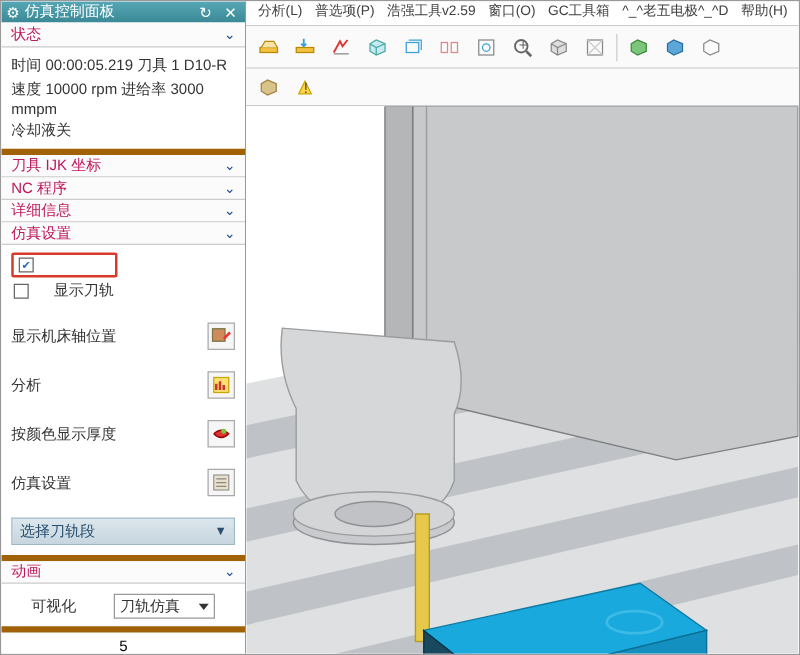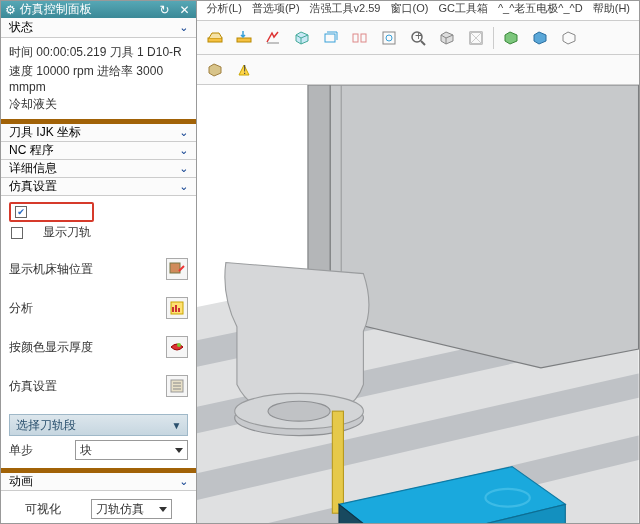--- a/index.html
+++ b/index.html
@@ -3,21 +3,21 @@
 <meta charset="utf-8">
 <style>
 *{box-sizing:border-box;margin:0;padding:0;font-family:"Microsoft YaHei","Segoe UI",sans-serif;font-size:12px}
 body{width:640px;height:524px;overflow:hidden;background:#fff;display:flex;border:1px solid #999}
 .panel{width:240px;height:100%;background:#fff;border-right:1px solid #999;display:flex;flex-direction:column;overflow:hidden}
 .panel-titlebar{height:22px;background:linear-gradient(#56a7b5,#3b8997);color:#fff;display:flex;align-items:center;padding:0 4px;gap:4px}
 .panel-titlebar .ti{flex:1;font-size:12px}
 .panel-titlebar .tbtn{width:16px;height:16px;display:flex;align-items:center;justify-content:center;color:#fff;cursor:pointer}
 .section{}
 .sec-head{height:20px;display:flex;align-items:center;padding:0 8px;color:#0a3e8c;border-bottom:1px solid #ccc;cursor:pointer;background:#fbfbfb}
-.sec-head span.lbl{flex:1;font-weight:normal;color:#000000}
+.sec-head span.lbl{flex:1;font-weight:normal;color:#be185d}
 .sec-head .chev{color:#0e3f8f;font-size:11px}
 .sec-head.open .chev{color:#0e3f8f}
 .sec-body{padding:4px 8px;border-bottom:5px solid #a16207;color:#333}
 .sec-body .line{margin:2px 0;color:#333}
 .hlbox{border:2px solid #d63a2b;padding:2px 4px;margin:2px 0;display:flex;align-items:center;gap:4px;width:85px;border-radius:2px}
 .ck{width:12px;height:12px;border:1px solid #666;display:inline-flex;align-items:center;justify-content:center;background:#fff}
 .ck.checked::after{content:"✔";font-size:9px;color:#2368c4}
 .grey{opacity:.5}
 .row{display:flex;align-items:center;justify-content:space-between;margin:17px 0;height:22px}
 .row .lab{flex:1}
@@ -128,27 +128,20 @@
           </svg>
         </span>
     </div>
 
     <div class="mgr">
       <span>选择刀轨段</span>
         <span class="sp"></span>
         <span style="font-size:10px">▼</span>
     </div>
 
-    <div class="formrow">
-      <span class="flab">单步</span>
-      <div class="sel">
-        <span>块</span>
-          <span class="dd"></span>
-      </div>
-    </div>
   </div>
 
   <div class="sec-head open">
       <span class="lbl">动画</span>
       <span class="chev">⌄</span>
     </div>
   <div class="sec-body slim">
     <div class="formrow">
       <span class="flab">可视化</span>
       <div class="sel">

